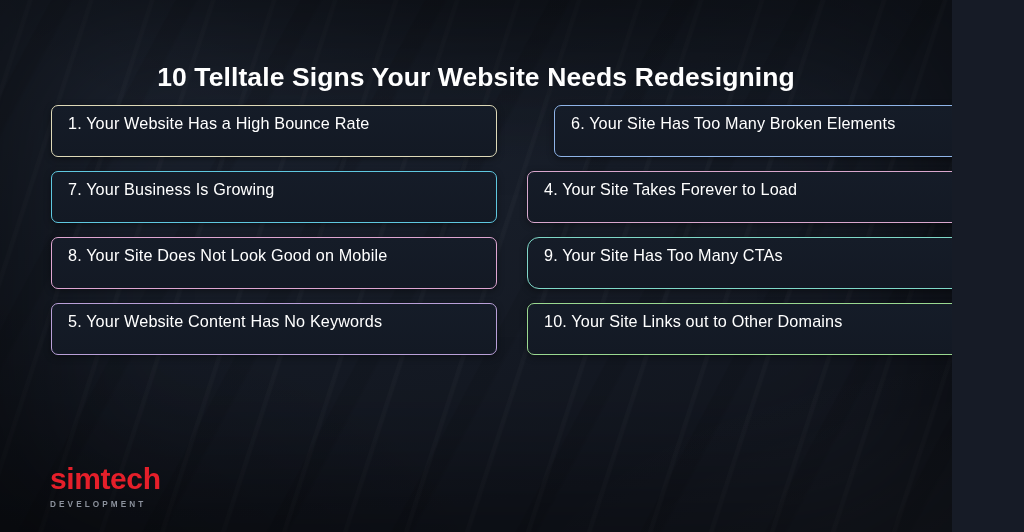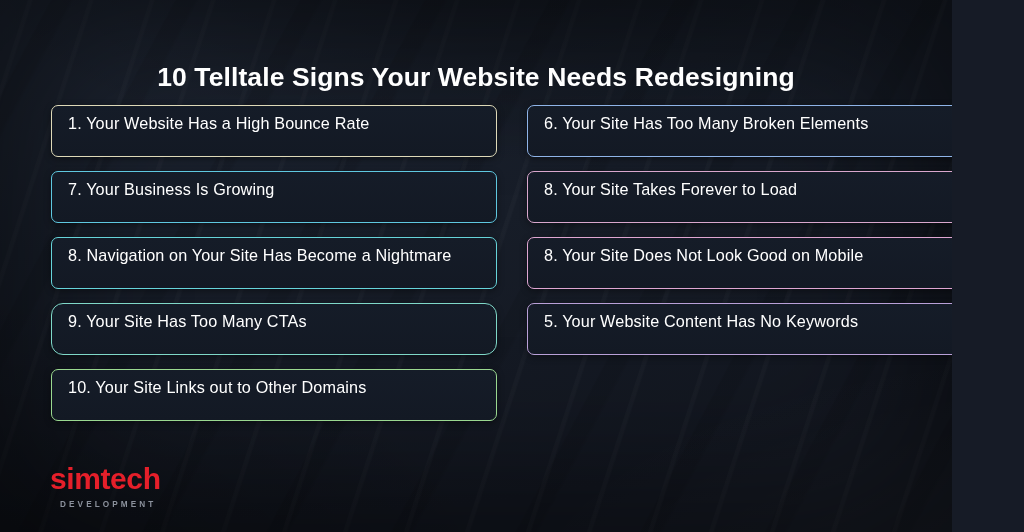--- a/index.html
+++ b/index.html
@@ -152,50 +152,47 @@
 
   <div class="content">
 
     <h1 class="deck-title">10 Telltale Signs Your Website Needs Redesigning</h1>
 
     <div class="grid">
 
       <div class="sign-card" style="border-color: rgb(222, 217, 184);">
         <span class="label">1. Your Website Has a High Bounce Rate</span>
       </div>
-      <div class="sign-card" style="border-color: rgb(143, 180, 232);">
+      <div class="sign-card" style="border-color: rgb(143, 180, 232); margin-left: 27px;">
         <span class="label">6. Your Site Has Too Many Broken Elements</span>
       </div>
 
       <div class="sign-card" style="border-color: rgb(95, 200, 224);">
         <span class="label">7. Your Business Is Growing</span>
       </div>
 
       <div class="sign-card" style="border-color: rgb(217, 167, 205);">
-        <span class="label">8. Your Site Takes Forever to Load</span>
-      </div>
-      <div class="sign-card" style="border-color: rgb(102, 212, 218);">
-        <span class="label">8. Navigation on Your Site Has Become a Nightmare</span>
+        <span class="label">4. Your Site Takes Forever to Load</span>
       </div>
 
       <div class="sign-card" style="border-color: rgb(223, 166, 210);">
         <span class="label">8. Your Site Does Not Look Good on Mobile</span>
       </div>
       <div class="sign-card" style="border-color: rgb(127, 216, 200); border-radius: 12px;">
         <span class="label">9. Your Site Has Too Many CTAs</span>
       </div>
 
       <div class="sign-card" style="border-color: rgb(185, 160, 216);">
         <span class="label">5. Your Website Content Has No Keywords</span>
       </div>
       <div class="sign-card" style="border-color: rgb(154, 216, 144); text-align: right;">
         <span class="label">10. Your Site Links out to Other Domains</span>
       </div>
 
     </div>
 
     <div class="logo">
       <span class="logo-word" style="color: rgb(229, 31, 42);">simtech</span>
-      <span class="logo-sub" style="color: rgb(139, 145, 156); margin-left: 10px;">DEVELOPMENT</span>
+      <span class="logo-sub" style="color: rgb(139, 145, 156);">DEVELOPMENT</span>
     </div>
 
   </div>
 </div>
 
 </body></html>

